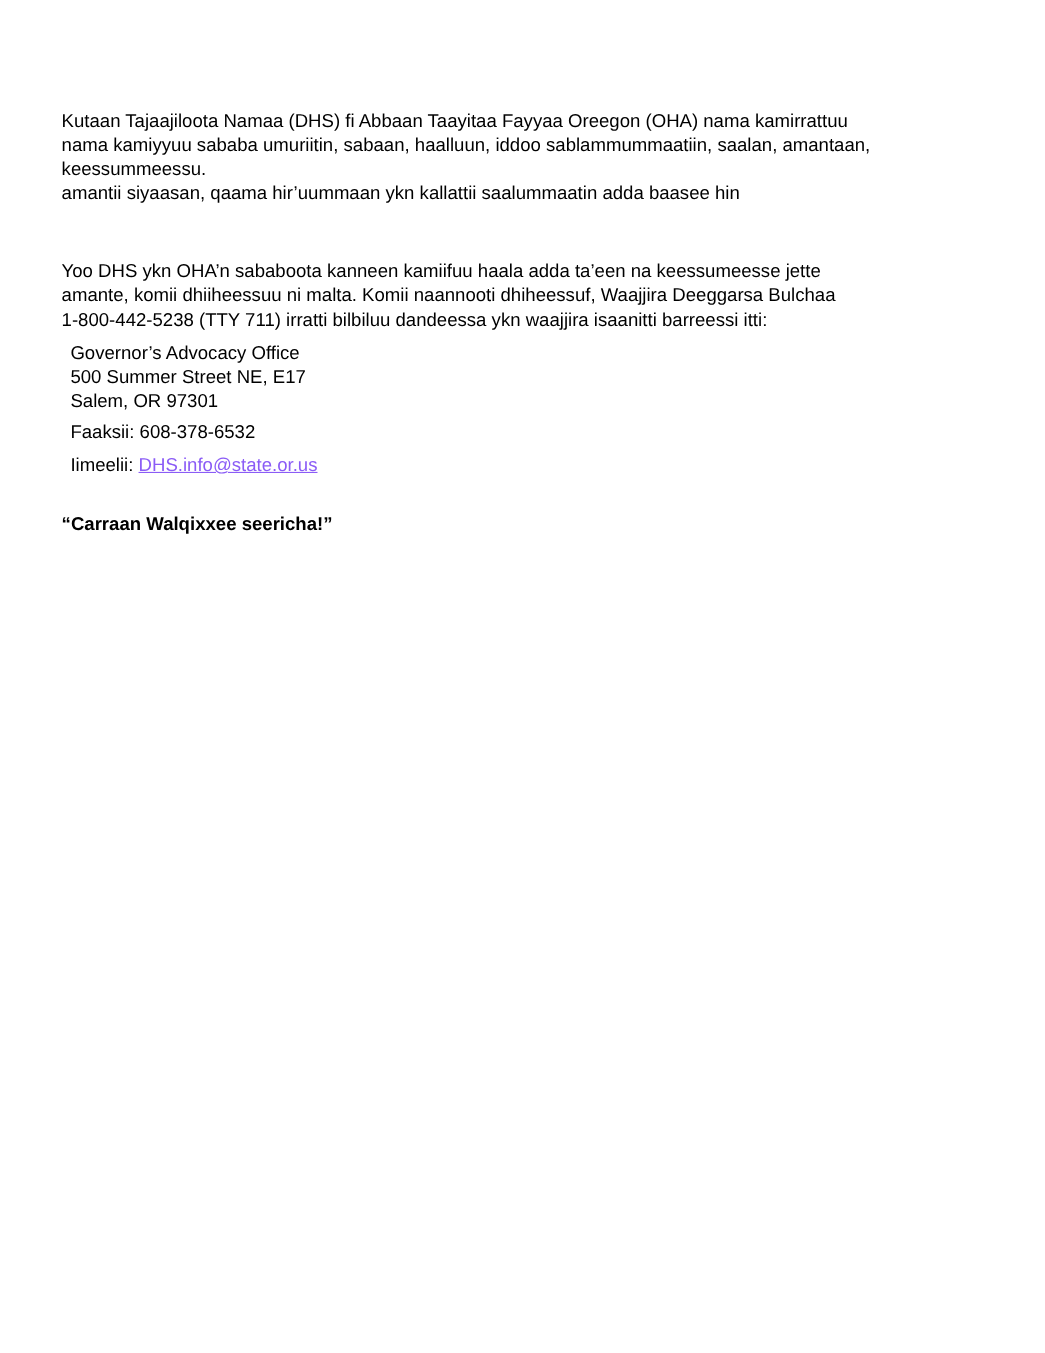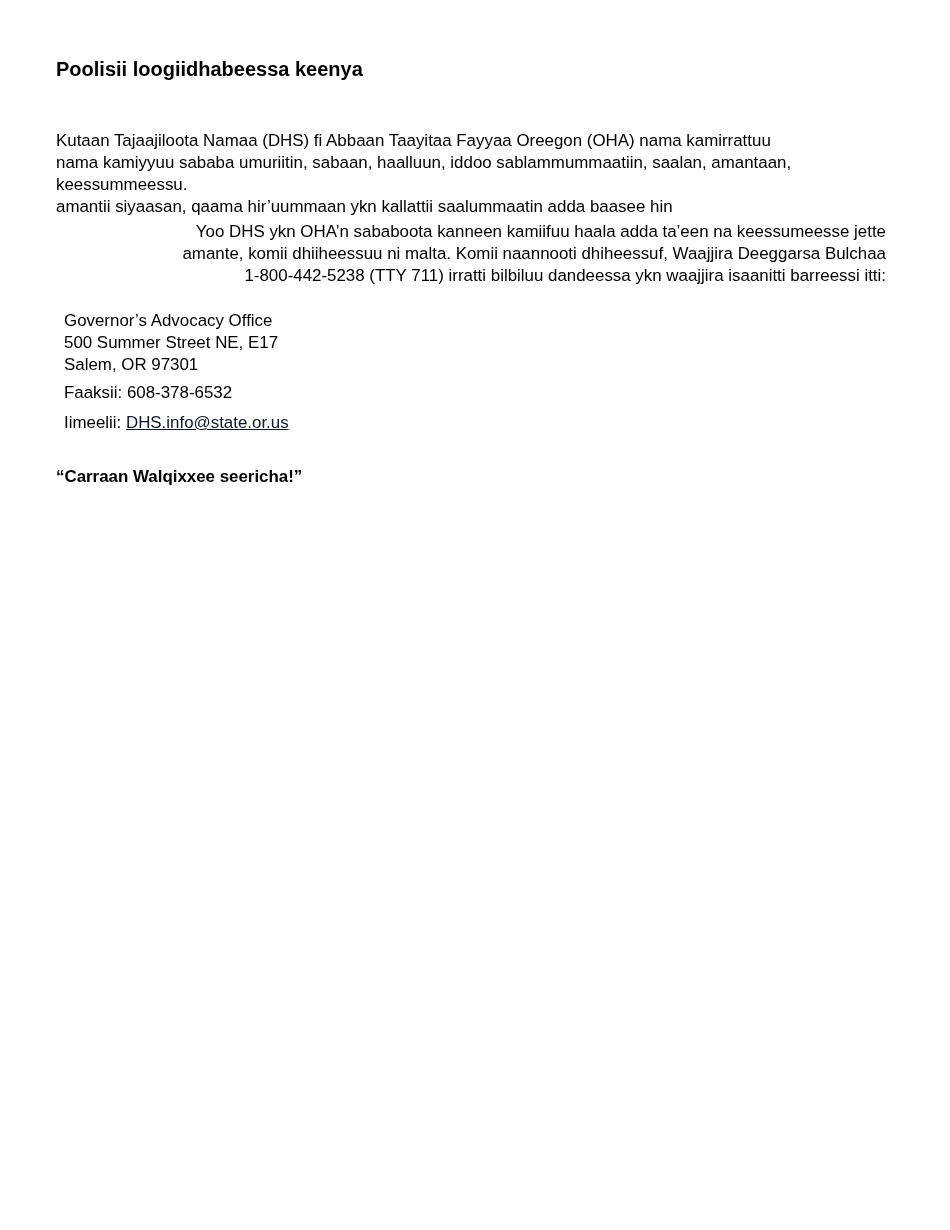--- a/index.html
+++ b/index.html
@@ -37,35 +37,35 @@
       left: 56px;
       width: 830px;
       font-size: 16.9px;
       line-height: 22px;
       margin: 0;
     }
     .para .ln {
       display: block;
       white-space: nowrap;
     }
-    #p1 { top: 99px; margin-top: 31px; }
-    #p2 { top: 221px; text-align: right; }
+    #p1 { top: 99px; }
+    #p2 { top: 236px; }
     .address {
       position: absolute;
       left: 64px;
       font-size: 16.9px;
       line-height: 22px;
       white-space: nowrap;
     }
     #addr-block { top: 310px; }
     #fax-line { top: 382px; }
     #email-line { top: 412px; }
     .address .ln { display: block; }
     a.email-link {
-      color: #0f172a;
+      color: #8b5cf6;
       text-decoration: underline;
     }
     .slogan {
       position: absolute;
       left: 56px;
       top: 466px;
       font-size: 16.9px;
       font-weight: bold;
       line-height: 22px;
       white-space: nowrap;
@@ -78,21 +78,20 @@
       line-height: 22px;
       white-space: nowrap;
     }
     .footer b { font-weight: bold; }
   </style>
 </head>
 <body>
 
 <div class="page">
 
-  <h2 class="heading">Poolisii loogiidhabeessa keenya</h2>
 
   <p class="para" id="p1">
     <span class="ln">Kutaan Tajaajiloota Namaa (DHS) fi Abbaan Taayitaa Fayyaa Oreegon (OHA) nama kamirrattuu</span>
     <span class="ln">nama kamiyyuu sababa umuriitin, sabaan, haalluun, iddoo sablammummaatiin, saalan, amantaan,</span>
     <span class="ln">keessummeessu.</span>
     <span class="ln">amantii siyaasan, qaama hir’uummaan ykn kallattii saalummaatin adda baasee hin</span>
   </p>
 
   <p class="para" id="p2">
     <span class="ln">Yoo DHS ykn OHA’n sababoota kanneen kamiifuu haala adda ta’een na keessumeesse jette</span>

